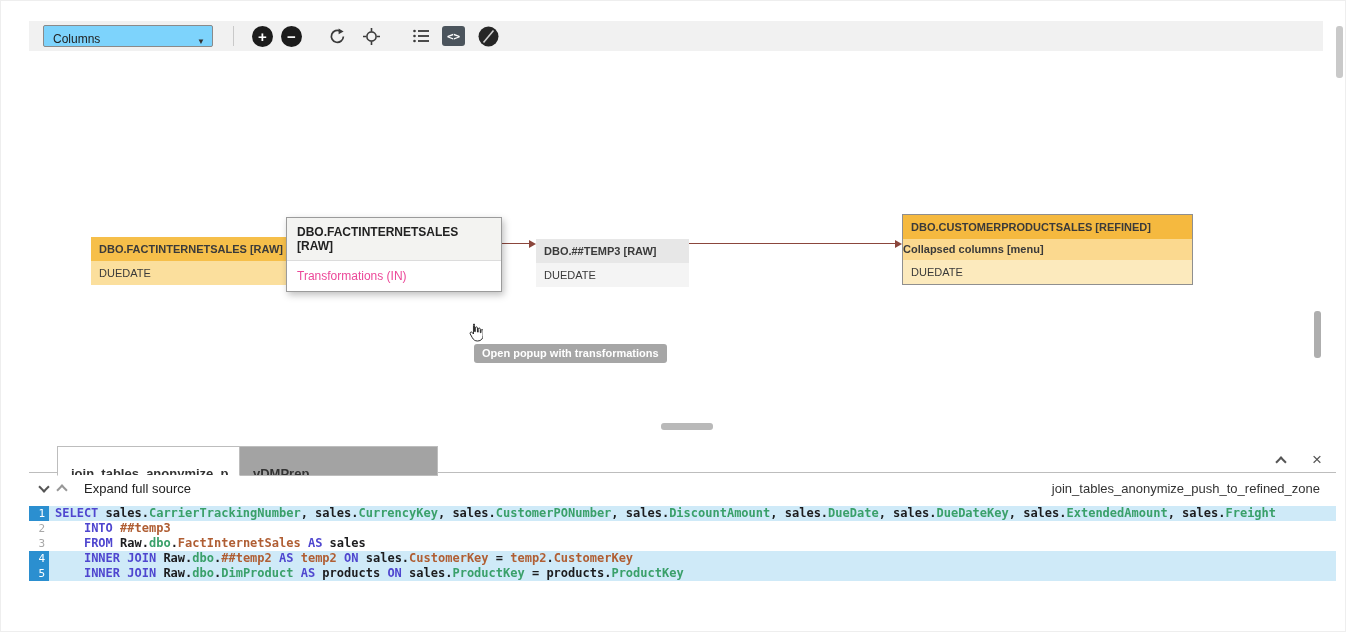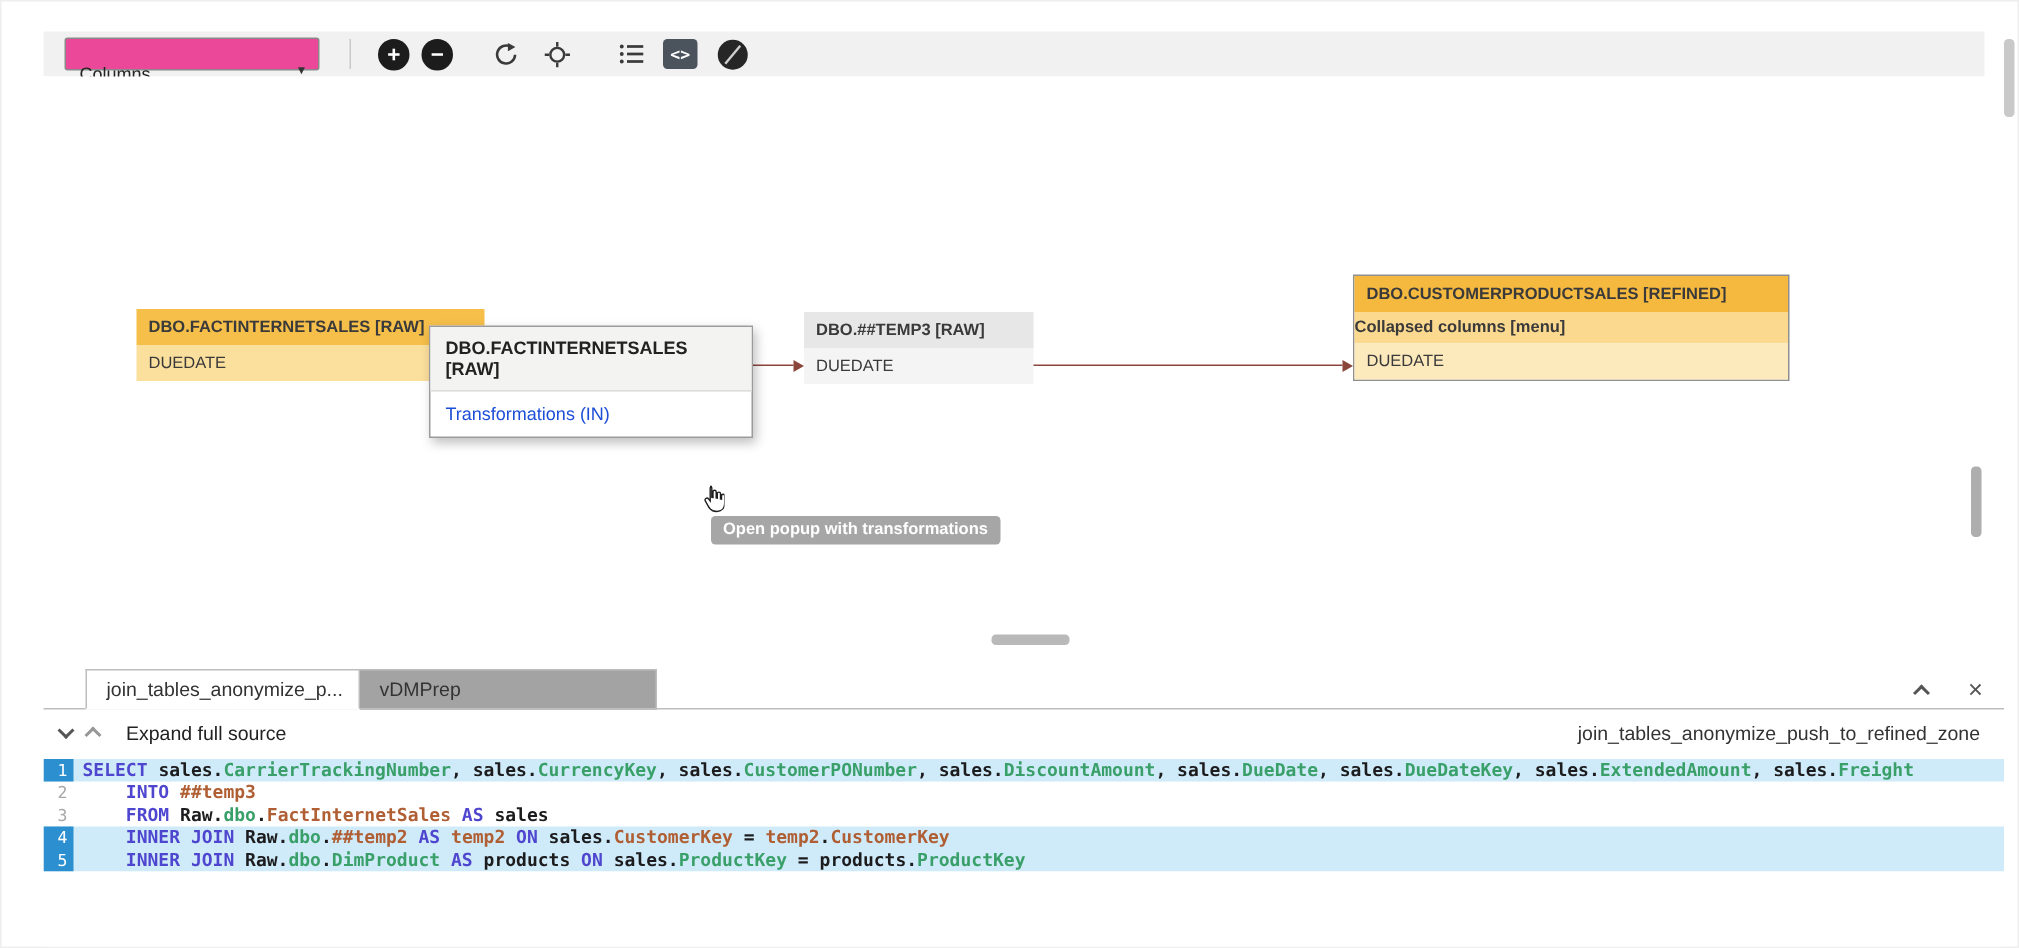--- a/index.html
+++ b/index.html
@@ -2,36 +2,36 @@
 <html style="--accent-orange-header: #f6bf4a; --accent-orange-row: #fbdf9d; --refined-header: #f5b93f; --refined-row1: #fbd98f; --refined-row2: #fceabd; --temp-header: #e7e7e7; --temp-row: #f4f4f4; --arrow: #8b463c; --line-highlight: #cfeaf8; --gutter-highlight: #2b8fd0; --sql-keyword: #4f46cf; --sql-identifier: #3aa06a; --sql-table: #b05e33; --tooltip-bg: #a6a6a6;"><head>
 <meta charset="utf-8">
 <style>
   * { margin:0; padding:0; box-sizing:border-box; }
   body { font-family:"Liberation Sans", sans-serif; background:#fff; }
   .app { position:relative; width:1346px; height:632px; background:#fff; overflow:hidden; border:1px solid #eee; }
 
   
   .toolbar { position:absolute; left:28px; top:20px; width:1294px; height:30px;
              background:#f1f1f1; display:flex; align-items:center; padding-left:14px; }
-  .dropdown { width:170px; height:22px; background:#ec4899; border:1px solid #8a8a8a; border-radius:2px;
-              display:flex; align-items:flex-start; justify-content:space-between;
-              padding:16px 7px 0 9px; font-size:12px; color:#222; cursor:default; }
+  .dropdown { width:170px; height:22px; background:#7dd3fc; border:1px solid #8a8a8a; border-radius:2px;
+              display:flex; align-items:flex-end; justify-content:space-between;
+              padding:4px 7px 0 9px; font-size:12px; color:#222; cursor:default; }
   .dropdown .caret { font-size:8px; color:#333; }
   .tb-sep { width:1px; height:20px; background:#c9c9c9; margin:0 18px 0 20px; }
   .circle-btn { width:21px; height:21px; border-radius:50%; background:#1c1c1c; color:#fff;
                 display:flex; align-items:center; justify-content:center;
                 font-size:15px; font-weight:bold; line-height:1; cursor:default; }
   .icon-btn { width:22px; height:22px; display:flex; align-items:center; justify-content:center; cursor:default; }
   .code-btn { min-width:23px; height:20px; background:#4b545c; color:#fff; border-radius:3px;
               font-family:"DejaVu Sans Mono", monospace; font-size:11px; font-weight:bold;
               display:flex; align-items:center; justify-content:center; padding:0 3px; cursor:default; }
 
   
   .diagram { position:absolute; left:28px; top:50px; width:1294px; height:393px; background:#fff; }
-  .node { position:absolute; font-size:11px; color:#3a3a3a; }
+  .node { position:absolute; font-size:11px; color:#3a3a3a;margin-top:31px; }
   .node-header { height:24px; line-height:24px; padding:0 8px; font-weight:bold; white-space:nowrap; overflow:hidden; }
   .node-row { height:24px; line-height:24px; padding:0 8px; white-space:nowrap; overflow:hidden; }
 
   .node-fact { left:62px; top:155px; width:232px; }
   .node-fact .node-header { background:var(--accent-orange-header); }
   .node-fact .node-row { background:var(--accent-orange-row); }
 
   .node-temp { left:507px; top:157px; width:153px; }
   .node-temp .node-header { background:var(--temp-header); }
   .node-temp .node-row { background:var(--temp-row); }
@@ -47,38 +47,38 @@
                   border-left:7px solid var(--arrow); border-top:4px solid transparent;
                   border-bottom:4px solid transparent; }
   .arrow-a { left:294px; top:192px; width:206px; }
   .arrow-b { left:660px; top:192px; width:206px; }
 
   .context-menu { position:absolute; left:257px; top:166px; width:216px; background:#fff;
                   border:1px solid #9b9b9b; box-shadow:2px 3px 7px rgba(0,0,0,.25);
                   z-index:5; font-size:12px; }
   .menu-title { padding:7px 10px; font-weight:bold; color:#222; background:#f3f3f1; border-bottom:1px solid #dcdcdc; }
   .menu-item { height:30px; line-height:30px; padding:0 10px; color:#222; cursor:default; }
-  .menu-item.disabled { color:#1d4ed8; }
+  .menu-item.disabled { color:#ec4899; }
   .menu-item.hovered { background:#f1f2ec; border-top:1px solid #e2e2e2; }
 
   .hand-cursor { position:absolute; left:438px; top:272px; z-index:7; }
   .drag-tooltip { position:absolute; left:445px; top:293px; height:19px; line-height:19px;
                   background:var(--tooltip-bg); color:#fff; font-size:11px; font-weight:bold;
                   padding:0 8px; border-radius:3px; white-space:nowrap; z-index:6; }
 
   .h-thumb { position:absolute; left:632px; top:372px; width:52px; height:7px; background:#b9b9b9; border-radius:3px; }
   .v-thumb-diagram { position:absolute; left:1285px; top:260px; width:7px; height:47px; background:#aeaeae; border-radius:3px; }
   .outer-thumb { position:absolute; right:2px; top:25px; width:7px; height:52px; background:#c9c9c9; border-radius:3px; }
 
   
   .bottom-panel { position:absolute; left:28px; top:443px; width:1307px; height:188px; background:#fff; }
   .tab-row { position:relative; height:29px; display:flex; align-items:flex-start; padding-left:28px; }
   .tab-row::after { content:''; position:absolute; left:0; right:0; bottom:0; height:1px; background:#bdbdbd; }
   .tab { position:relative; z-index:1; margin-top:2px; height:27px; line-height:25px; border:1px solid #bdbdbd;
-         font-size:13px; color:#333; padding:0 13px; white-space:nowrap; overflow:hidden; cursor:default; }
+         font-size:13px; color:#333; padding:14px 13px; white-space:nowrap; overflow:hidden; cursor:default;font-weight:bold; }
   .tab.active { background:#fff; border-bottom-color:#fff; width:183px; }
   .tab.inactive { background:#a3a3a3; border-left:none; width:198px; }
   .panel-icons { position:absolute; right:14px; top:7px; display:flex; gap:22px; align-items:center; z-index:2; }
   .close-x { font-size:17px; color:#555; line-height:1; cursor:default; }
 
   .chev { display:inline-block; width:8px; height:8px; border-right:2px solid #555; border-bottom:2px solid #555; }
   .chev.down { transform:rotate(45deg); margin-top:-3px; }
   .chev.up { transform:rotate(-135deg); margin-top:4px; }
   .chev.light { border-color:#979797; }
 

